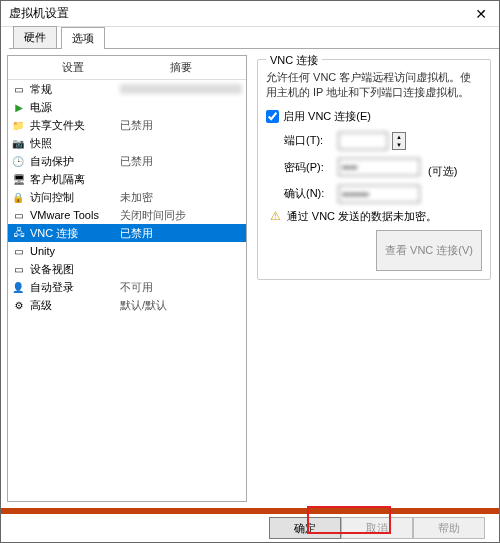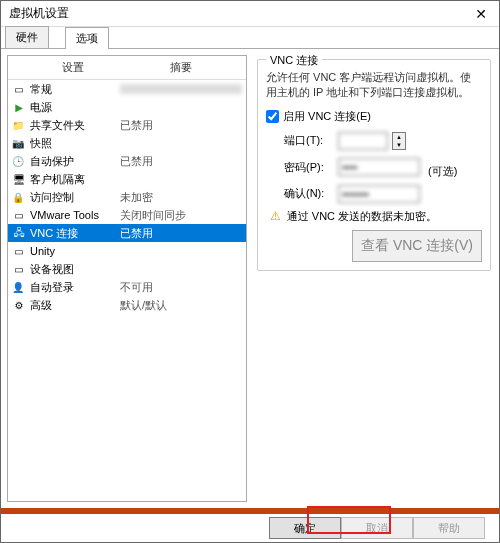--- a/index.html
+++ b/index.html
@@ -1,21 +1,21 @@
 <!DOCTYPE html>
 <html><head>
 <meta charset="utf-8">
 <style>
 * { box-sizing: border-box; margin: 0; padding: 0; }
 body { font-family: "Microsoft YaHei", Tahoma, sans-serif; font-size: 11px; background: #fff; color: #000; }
 .window { width: 500px; height: 543px; border: 1px solid #666; position: relative; display: flex; flex-direction: column; background: #fff; }
 .titlebar { height: 26px; display: flex; align-items: center; padding: 0 8px; border-bottom: 1px solid #ddd; }
 .titlebar .title { flex: 1; font-size: 12px; font-family: Liberation Serif, serif; }
 .titlebar .close { width: 20px; text-align: center; cursor: default; font-size: 14px; }
-.tabs { height: 22px; display: flex; align-items: flex-end; padding: 0 4px; border-bottom: 1px solid #aaa; gap: 16px; }
+.tabs { height: 22px; display: flex; align-items: flex-end; padding: 0 4px; border-bottom: 1px solid #aaa; gap: 4px; margin-left: 8px; }
 .tab { padding: 3px 10px; border: 1px solid #aaa; border-bottom: none; background: #f0f0f0; font-size: 11px; cursor: default; }
 .tab.active { background: #fff; position: relative; top: 1px; }
 .content { flex: 1; display: flex; padding: 6px; gap: 8px; overflow: hidden; }
 .left-panel { width: 240px; border: 1px solid #aaa; background: #fff; display: flex; flex-direction: column; }
 .left-header { display: flex; padding: 4px 6px; font-size: 11px; color: #333; border-bottom: 1px solid #ddd; }
 .left-header .col1 { width: 108px; margin-left: 48px; }
 .setting-list { flex: 1; overflow: auto; }
 .setting-row { display: flex; align-items: center; padding: 2px 4px; font-size: 11px; height: 18px; }
 .setting-row.selected { background: #0078d7; color: #fff; }
 .setting-row .icon { width: 14px; height: 14px; margin-right: 4px; display: inline-flex; align-items: center; justify-content: center; font-size: 10px; }
@@ -33,21 +33,21 @@
 .form-row input[type=text], .form-row input[type=password] { border: 1px solid #7a7a7a; height: 18px; padding: 0 3px; font-size: 11px; }
 .port-input { width: 50px; }
 .spinner { width: 14px; display: inline-flex; flex-direction: column; border: 1px solid #7a7a7a; height: 18px; }
 .spinner div { flex: 1; font-size: 6px; text-align: center; line-height: 8px; background: #f0f0f0; cursor: default; }
 .pwd-input { width: 82px; }
 .pwd-input.blur { filter: blur(2px); }
 .optional { font-size: 11px; margin-left: 4px; margin-top: 8px; }
 .warning-row { display: flex; align-items: center; gap: 6px; padding-left: 4px; margin-top: 4px; font-size: 11px; }
 .warn-icon { color: #d49a00; font-size: 12px; }
 .view-btn { margin-top: 6px; text-align: right; }
-.view-btn button { font-size: 14px; padding: 6px 8px; border: 1px solid #aaa; background: #f0f0f0; color: #888; }
+.view-btn button { font-size: 11px; padding: 12px 8px; border: 1px solid #aaa; background: #f0f0f0; color: #888; }
 .footer { height: 34px; display: flex; align-items: center; justify-content: flex-end; padding: 0 14px; border-top: 6px solid #c2410c; }
 .footer button { width: 72px; height: 22px; font-size: 11px; border: 1px solid #7a7a7a; background: #e1e1e1; cursor: default; }
 .footer button:disabled { color: #999; background: #efefef; border-color: #bbb; }
 .highlight-box { position: absolute; border: 2px solid #e02020; pointer-events: none; }
 .green-tri { color: #2a9b2a; }
 </style>
 </head>
 <body>
 
 <div class="window">

